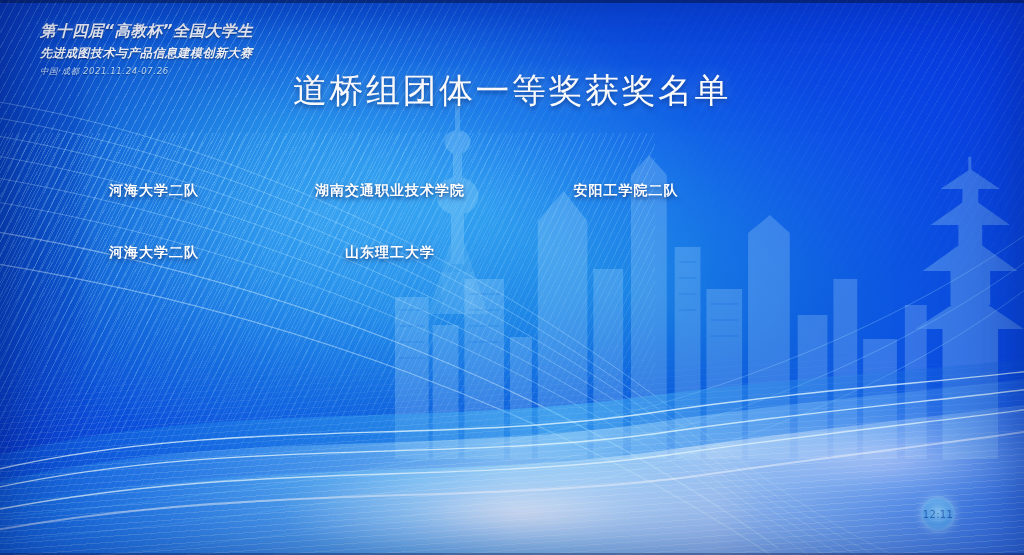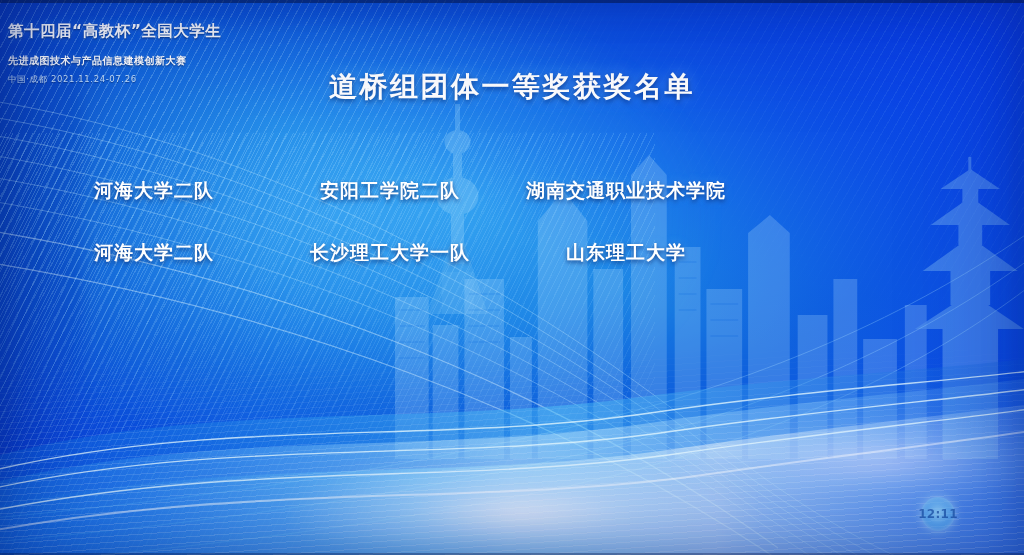--- a/index.html
+++ b/index.html
@@ -94,62 +94,62 @@
     background:repeating-linear-gradient(176deg,
       rgba(255,255,255,.17) 0px,
       rgba(255,255,255,.17) 1px,
       rgba(255,255,255,0) 1px,
       rgba(255,255,255,0) 6px);
     -webkit-mask-image:linear-gradient(to top, #000 0%, rgba(0,0,0,.7) 45%, rgba(0,0,0,0) 100%);
             mask-image:linear-gradient(to top, #000 0%, rgba(0,0,0,.7) 45%, rgba(0,0,0,0) 100%);
   }
 
   
-  .banner{position:absolute;left:8px;top:22px;width:430px;}
+  .banner{position:absolute;left:40px;top:22px;width:430px;font-style:italic;}
   .banner-l1,.banner-l2{
     color:#ffffff;font-weight:700;letter-spacing:.5px;
     text-shadow:0 1px 2px rgba(0,30,90,.75), 0 0 8px rgba(120,200,255,.35);
     white-space:nowrap;
   }
   .banner-l1{font-size:15.5px;line-height:19px;}
-  .banner-l2{font-size:10px;line-height:20px;margin-top:10px;}
+  .banner-l2{font-size:12px;line-height:20px;margin-top:2px;}
   .banner-sub{
     margin-top:3px;color:#cfe8ff;font-size:8.5px;letter-spacing:.6px;
     text-shadow:0 1px 1px rgba(0,30,90,.6);white-space:nowrap;opacity:.92;
   }
 
   .main-title{
     position:absolute;left:0;right:0;top:68px;text-align:center;
-    color:#ffffff;font-size:28px;font-weight:700;letter-spacing:2.5px;
+    color:#ffffff;font-size:34px;font-weight:400;letter-spacing:2.5px;
     text-shadow:0 2px 5px rgba(0,35,110,.72), 0 0 16px rgba(140,210,255,.45);
   }
 
   .names{
     position:absolute;left:36px;right:44px;top:160px;
   }
   .name-row{
     display:grid;grid-template-columns:repeat(4,1fr);
     align-items:center;height:62px;
   }
   .name-cell{
-    text-align:center;color:#ffffff;font-size:19px;font-weight:700;
+    text-align:center;color:#ffffff;font-size:14px;font-weight:700;
     letter-spacing:1px;white-space:nowrap;
     text-shadow:0 2px 4px rgba(0,35,110,.8), 0 0 10px rgba(130,205,255,.35);
   }
   .name-cell.empty{visibility:hidden;}
 
   
   .badge{
     position:absolute;left:921px;top:497px;width:34px;height:34px;border-radius:50%;
     background:radial-gradient(circle at 50% 45%, rgba(160,225,255,.78) 0%, rgba(80,180,245,.55) 58%, rgba(40,130,230,.38) 100%);
     box-shadow:0 0 10px rgba(190,235,255,.55), inset 0 0 6px rgba(255,255,255,.45);
     display:flex;align-items:center;justify-content:center;
   }
   .badge-txt{
-    font-size:12px;color:#0b3f9a;font-weight:700;letter-spacing:.3px;opacity:.62;
+    font-size:10px;color:#0b3f9a;font-weight:400;letter-spacing:.3px;opacity:.62;
   }
 
   .vignette{
     position:absolute;inset:0;
     box-shadow:inset 0 0 120px rgba(4,30,110,.38), inset 0 0 40px rgba(4,30,110,.25);
     pointer-events:none;
   }
   .top-edge{position:absolute;left:0;right:0;top:0;height:3px;background:rgba(4,20,70,.55);}
   .bot-edge{position:absolute;left:0;right:0;bottom:0;height:2px;background:rgba(4,20,70,.35);}
 </style>
@@ -298,26 +298,25 @@
     <div class="banner-l1">第十四届“高教杯”全国大学生</div>
     <div class="banner-l2">先进成图技术与产品信息建模创新大赛</div>
     <div class="banner-sub">中国·成都   2021.11.24-07.26</div>
   </div>
 
   <div class="main-title">道桥组团体一等奖获奖名单</div>
 
   <div class="names">
     <div class="name-row">
       <div class="name-cell">河海大学二队</div>
+      <div class="name-cell">湖南交通职业技术学院</div>
       <div class="name-cell">安阳工学院二队</div>
-      <div class="name-cell">湖南交通职业技术学院</div>
     </div>
     <div class="name-row">
       <div class="name-cell">河海大学二队</div>
-      <div class="name-cell">长沙理工大学一队</div>
       <div class="name-cell">山东理工大学</div>
     </div>
   </div>
 
   <div class="badge">
     <span class="badge-txt">12:11</span>
   </div>
 
   <div class="vignette"></div>
   <div class="top-edge"></div>

